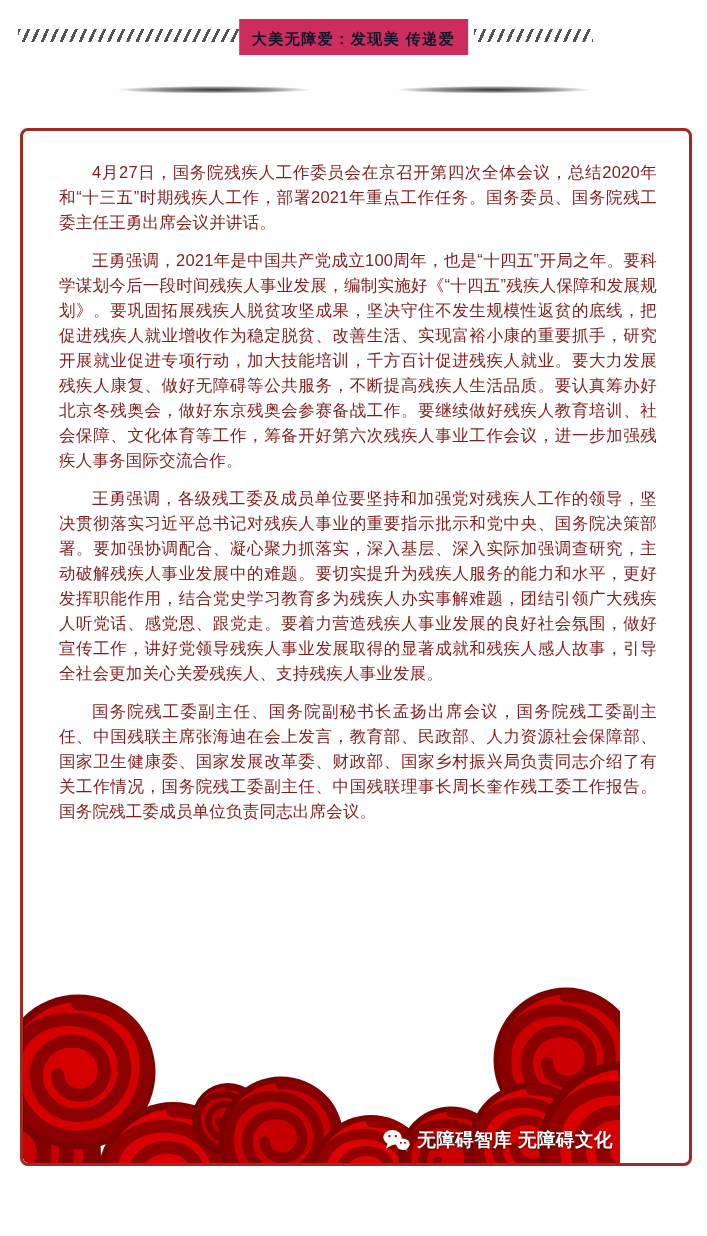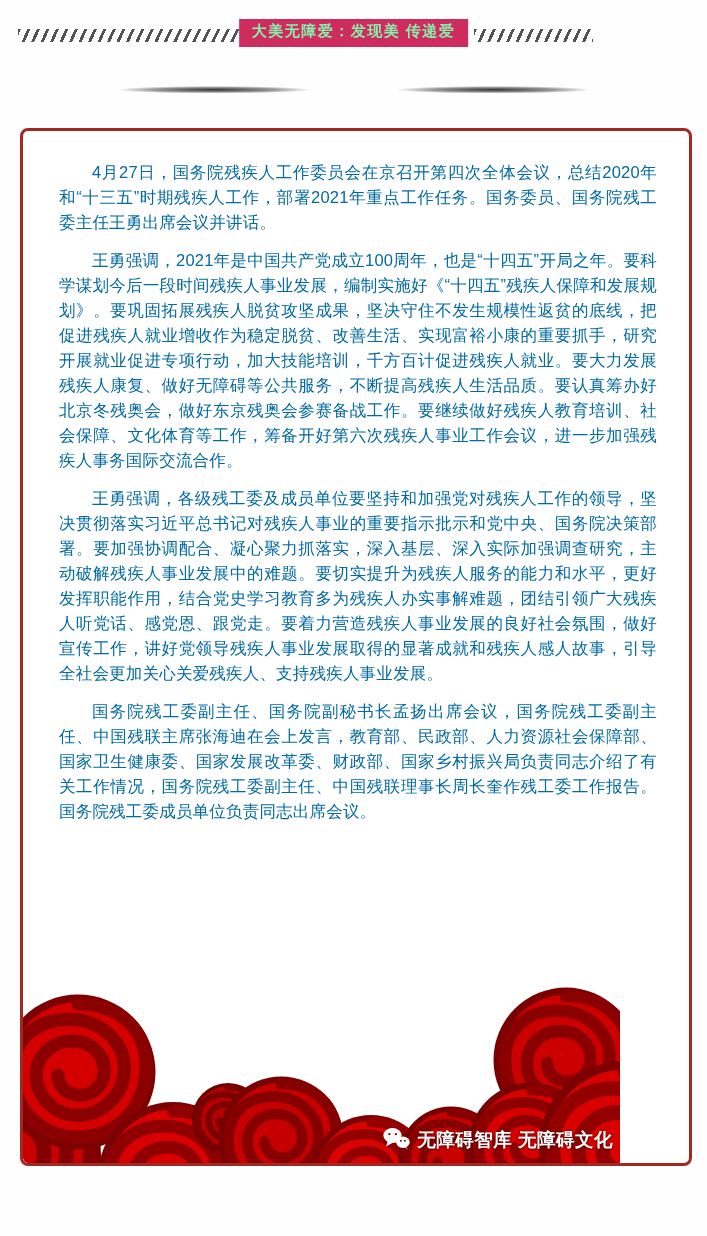--- a/index.html
+++ b/index.html
@@ -13,23 +13,23 @@
   
   .header-row { position:absolute; top:0; left:0; width:707px; height:60px; }
   .hatch {
     position:absolute; top:29px; height:13px;
     background:repeating-linear-gradient(115deg, #525254 0 2.8px, rgba(0,0,0,0) 2.8px 8.6px);
   }
   .hatch.left  { left:18px;  width:224px; }
   .hatch.right { left:474px; width:119px; }
   .badge {
     position:absolute; top:19px; left:50%; transform:translateX(-50%);
-    background:#ce2b5e; color:#86efac;
+    background:#ce2b5e; color:#0f172a;
     font-size:15px; font-weight:bold; letter-spacing:1.5px;
-    line-height:1; padding:4px 13px 9px; white-space:nowrap;
+    line-height:1; padding:12px 13px 9px; white-space:nowrap;
   }
 
   
   .divider { position:absolute; top:84px; left:50%; transform:translateX(-50%);
              width:542px; display:flex; gap:17px; }
   .divider .half {
     flex:1; height:12px;
     background:radial-gradient(ellipse 50% 42% at 50% 48%,
       rgba(25,25,25,0.88) 0%, rgba(25,25,25,0.45) 46%, rgba(25,25,25,0) 74%);
   }
@@ -39,38 +39,38 @@
     position:absolute; left:20px; top:128px;
     width:666px; height:1032px;
     background:#ffffff;
     border:3px solid #9e2a22; border-radius:8px;
     overflow:hidden;
   }
   .card-text { padding:29px 32px 0 36px; }
   .card-text p {
     margin:0 0 13px 0;
     font-size:16.5px; line-height:25px; letter-spacing:0.2px;
-    color:#0369a1;
+    color:#7f1d1d;
     text-indent:2em;
     text-align:justify;
   }
 
   
   .rose-art {
     position:absolute; left:0; bottom:0;
     width:597px; height:176px;
     overflow:hidden;
     border-bottom-left-radius:6px;
     background:#ffffff;
   }
   .rose-art svg { display:block; }
 
   .watermark {
     position:absolute; right:7px; bottom:11px;
-    display:flex; align-items:flex-start; gap:7px;
+    display:flex; align-items:flex-end; gap:7px;
     color:#ffffff; font-size:18.5px; font-weight:bold; letter-spacing:0.5px;
     text-shadow:0 0 2px rgba(70,0,0,.85), 0 1px 2px rgba(70,0,0,.6);
     white-space:nowrap;
   }
   .watermark .wx { width:27px; height:23px; flex:0 0 auto;
     filter:drop-shadow(0 1px 1px rgba(70,0,0,.6)); }
 </style>
 </head>
 <body>
 

